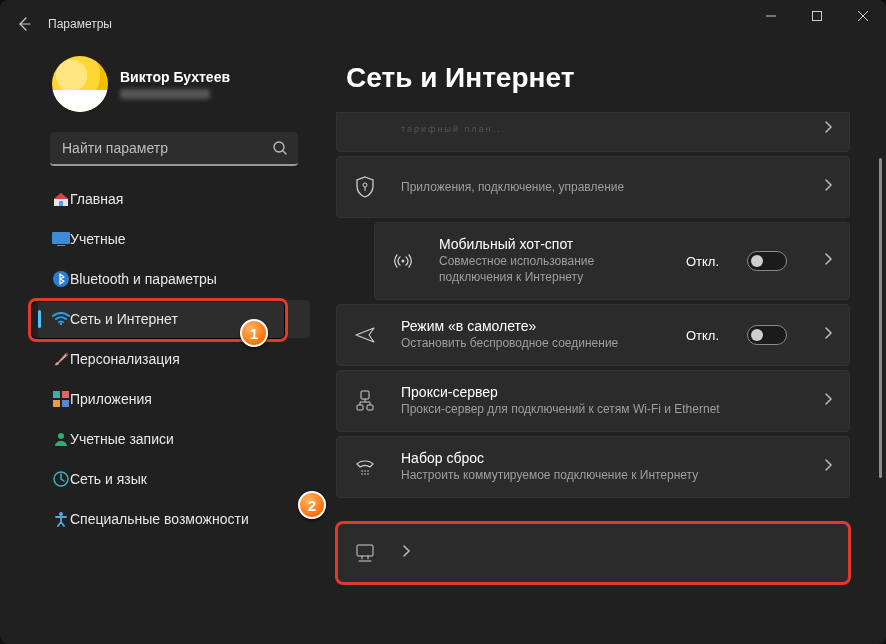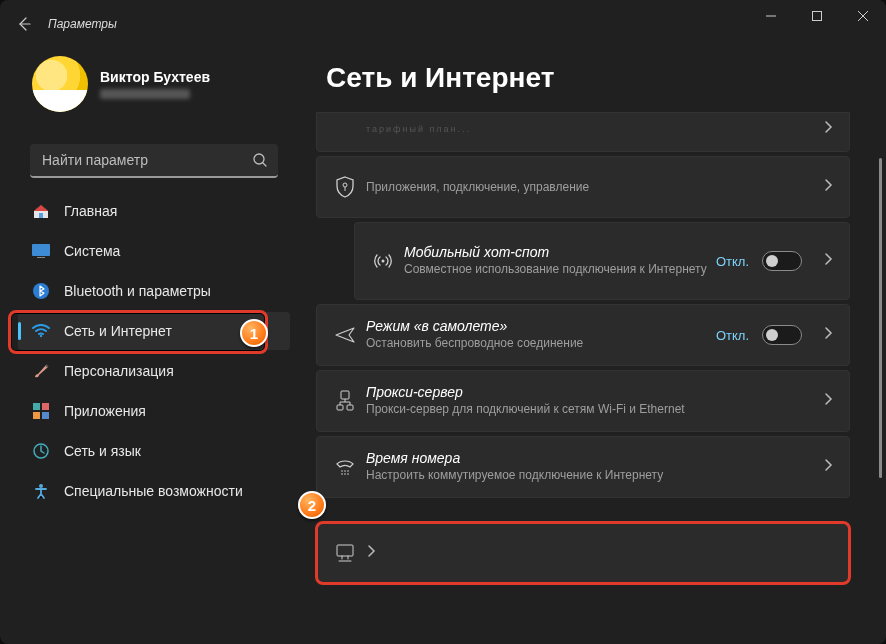--- a/index.html
+++ b/index.html
@@ -1,63 +1,63 @@
 <!DOCTYPE html>
 <html><head>
 <meta charset="utf-8">
 <style>
   * { box-sizing: border-box; margin: 0; padding: 0; font-family: "Segoe UI", Arial, sans-serif; }
   body { background: #0e0e0e; width: 886px; height: 644px; overflow: hidden; color: #fff; }
   .window { width: 886px; height: 644px; background: #202020; border-radius: 8px; position: relative; overflow: hidden; }
 
   .titlebar { height: 48px; display: flex; align-items: center; padding: 0 4px; }
   .back-btn { width: 40px; height: 40px; display: flex; align-items: center; justify-content: center; border-radius: 4px; }
-  .title { font-size: 12px; color: #ddd; margin-left: 4px; font-style: italic; }
+  .title { font-size: 12px; color: #ddd; margin-left: 4px; }
   .win-controls { position: absolute; right: 0; top: 0; display: flex; }
   .win-btn { width: 46px; height: 32px; display: flex; align-items: center; justify-content: center; }
 
-  .body { display: flex; height: calc(100% - 48px); }
+  .body { display: flex; height: calc(100% - 48px); padding-left: 20px; }
 
   .sidebar { width: 308px; padding: 0 12px 12px 12px; display: flex; flex-direction: column; }
   .profile { display: flex; align-items: center; gap: 12px; padding: 8px 8px 20px 20px; }
   .avatar { width: 56px; height: 56px; border-radius: 50%; background: radial-gradient(circle at 35% 35%, #ffe680 0 30%, #ffd633 31% 55%, #f0c000 56% 100%); position: relative; overflow: hidden; flex-shrink: 0; }
   .avatar::after { content:""; position:absolute; inset:60% 0 0 0; background:#fff; }
   .profile-name { font-size: 14px; font-weight: 600; }
   .profile-sub { width: 90px; height: 10px; background: #565656; border-radius: 2px; filter: blur(2px); margin-top:4px;}
 
-  .search { margin: 12px 18px 14px 18px; position: relative; }
+  .search { margin: 0 18px 14px 18px; position: relative; }
   .search input { width: 100%; height: 34px; background: #2d2d2d; border: none; border-bottom: 2px solid #9a9a9a; border-radius: 4px; color: #ccc; padding: 0 36px 0 12px; font-size: 14px; outline: none; }
   .search input::placeholder { color: #bdbdbd; }
   .search-icon { position: absolute; right: 10px; top: 8px; color: #bdbdbd; }
 
   .nav { display: flex; flex-direction: column; gap: 2px; padding: 0 6px; }
-  .nav-item { display: flex; align-items: center; gap: 14px; height: 38px; padding: 0 14px; border-radius: 4px; font-size: 14px; color: #e8e8e8; position: relative; cursor: default; }
+  .nav-item { display: flex; align-items: center; height: 38px; padding: 0 14px; border-radius: 4px; font-size: 14px; color: #e8e8e8; position: relative; cursor: default; }
   .nav-item.active { background: #2d2d2d; }
   .nav-item.active::before { content:""; position:absolute; left:0; top:10px; bottom:10px; width:3px; background:#4cc2ff; border-radius:2px; }
   .nav-icon { width: 18px; height: 18px; display: flex; align-items: center; justify-content: center; flex-shrink: 0; }
 
   .highlight-red { border: 3px solid #e03b2a; border-radius: 8px; box-shadow: 0 0 0 1px #000 inset; }
   .nav-highlight { position: absolute; pointer-events: none; }
 
   .badge { position: absolute; width: 28px; height: 28px; border-radius: 50%; background: radial-gradient(circle at 35% 30%, #ffb561, #ff7b1a 60%, #d95d00); border: 2px solid #fff; display: flex; align-items: center; justify-content: center; font-weight: 700; font-size: 15px; color: #fff; z-index: 20; box-shadow: 0 2px 3px rgba(0,0,0,.5); }
 
   .main { flex: 1; padding: 10px 24px 10px 8px; position: relative; overflow: hidden; }
   .page-title { font-size: 28px; font-weight: 600; margin: 4px 0 18px 10px; }
 
   .cards { display: flex; flex-direction: column; gap: 4px; padding-right: 12px; position: relative; }
-  .card { background: #2b2b2b; border: 1px solid #333; border-radius: 4px; display: flex; align-items: center; padding: 12px 16px; min-height: 62px; gap: 9px; position: relative; }
+  .card { background: #2b2b2b; border: 1px solid #333; border-radius: 4px; display: flex; align-items: center; padding: 12px 16px; min-height: 62px; gap: 24px; position: relative; }
   .card.top-cut { border-top-left-radius:0; border-top-right-radius:0; min-height:40px; padding-top:4px; padding-bottom:10px;}
   .card.top-cut .card-text .sub { color:#8f8f8f;}
   .card.tall { min-height: 78px; margin-left: 38px; }
   .card-icon { width: 24px; color: #cfcfcf; display: flex; justify-content: center; flex-shrink: 0; }
   .card-text { flex: 1; min-width: 0; }
   .card-text .title { font-size: 14px; color: #fff; margin: 0; }
   .card-text .sub { font-size: 12px; color: #9e9e9e; margin-top: 2px; line-height: 1.3; }
   .chev { color: #bbb; flex-shrink: 0; }
-  .toggle-label { font-size: 13px; color: #7dd3fc; margin-right: 4px; }
+  .toggle-label { font-size: 13px; color: #ffffff; margin-right: 4px; }
   .toggle { width: 40px; height: 20px; border-radius: 10px; background: #1b1b1b; border: 1px solid #8a8a8a; position: relative; margin-right: 12px; flex-shrink:0; }
   .toggle::after { content:""; position:absolute; left:3px; top:3px; width:12px; height:12px; background:#cfcfcf; border-radius:50%; }
 
   .gap { height: 16px; }
 
   .scrollbar { position: absolute; right: 4px; top: 70px; bottom: 16px; width: 4px; }
   .scrollbar .track { position:absolute; inset:0; background:transparent; }
   .scrollbar .thumb { position:absolute; right:0; width:3px; top:40px; height:320px; background:#8a8a8a; border-radius:2px; }
 
   .card-highlight { position:absolute; inset:-2px; border:3px solid #e03b2a; border-radius:8px; pointer-events:none; }
@@ -128,21 +128,21 @@
             </span>
           <span>Главная</span>
         </div>
         <div class="nav-item">
           <span class="nav-icon">
               <svg width="18" height="14" viewBox="0 0 18 14">
                 <rect x="0" y="0" width="18" height="12" rx="1" fill="#3d8bd4"></rect>
                 <rect x="5" y="13" width="8" height="1" fill="#888"></rect>
               </svg>
             </span>
-          <span>Система</span>
+          <span>Учетные</span>
         </div>
         <div class="nav-item">
           <span class="nav-icon">
               <svg width="16" height="16" viewBox="0 0 16 16">
                 <circle cx="8" cy="8" r="8" fill="#2b7cd3"></circle>
                 <path d="M7 3v10l4-3-4-2 4-2-4-3z" stroke="#fff" stroke-width="1.2" fill="none" stroke-linejoin="round"></path>
               </svg>
             </span>
           <span>Bluetooth и параметры</span>
         </div>
@@ -169,20 +169,29 @@
         <div class="nav-item">
           <span class="nav-icon">
               <svg width="16" height="16" viewBox="0 0 16 16">
                 <rect x="0" y="0" width="7" height="7" fill="#4aa"></rect>
                 <rect x="9" y="0" width="7" height="7" fill="#d66"></rect>
                 <rect x="0" y="9" width="7" height="7" fill="#e94"></rect>
                 <rect x="9" y="9" width="7" height="7" fill="#58c"></rect>
               </svg>
             </span>
           <span>Приложения</span>
+        </div>
+        <div class="nav-item">
+          <span class="nav-icon">
+              <svg width="16" height="16" viewBox="0 0 16 16">
+                <circle cx="8" cy="5" r="3" fill="#3a7"></circle>
+                <path d="M2 15c0-3 3-5 6-5s6 2 6 5z" fill="#3a7"></path>
+              </svg>
+            </span>
+          <span>Учетные записи</span>
         </div>
         <div class="nav-item">
           <span class="nav-icon">
               <svg width="16" height="16" viewBox="0 0 16 16">
                 <circle cx="8" cy="8" r="7" stroke="#4ab" stroke-width="1.5" fill="none"></circle>
                 <path d="M8 3v5l3 2" stroke="#4ab" stroke-width="1.5" fill="none" stroke-linecap="round"></path>
               </svg>
             </span>
           <span>Сеть и язык</span>
         </div>
@@ -290,21 +299,21 @@
                 <path d="M3 6c4-4 12-4 16 0l-3 3c-3-2-7-2-10 0z" stroke="#cfcfcf" stroke-width="1.2" fill="none"></path>
                 <circle cx="8" cy="13" r="0.8" fill="#cfcfcf"></circle>
                 <circle cx="11" cy="13" r="0.8" fill="#cfcfcf"></circle>
                 <circle cx="14" cy="13" r="0.8" fill="#cfcfcf"></circle>
                 <circle cx="8" cy="16" r="0.8" fill="#cfcfcf"></circle>
                 <circle cx="11" cy="16" r="0.8" fill="#cfcfcf"></circle>
                 <circle cx="14" cy="16" r="0.8" fill="#cfcfcf"></circle>
               </svg>
             </span>
           <div class="card-text">
-            <div class="title">Время номера</div>
+            <div class="title">Набор сброс</div>
             <div class="sub">Настроить коммутируемое подключение к Интернету</div>
           </div>
           <span class="chev"><svg width="10" height="14" viewBox="0 0 10 14">
                 <path d="M3 2l5 5-5 5" stroke="#bbb" stroke-width="1.5" fill="none" stroke-linecap="round"></path>
               </svg></span>
         </div>
 
         <div class="gap"></div>
 
         <div class="card" style="position:relative;">

